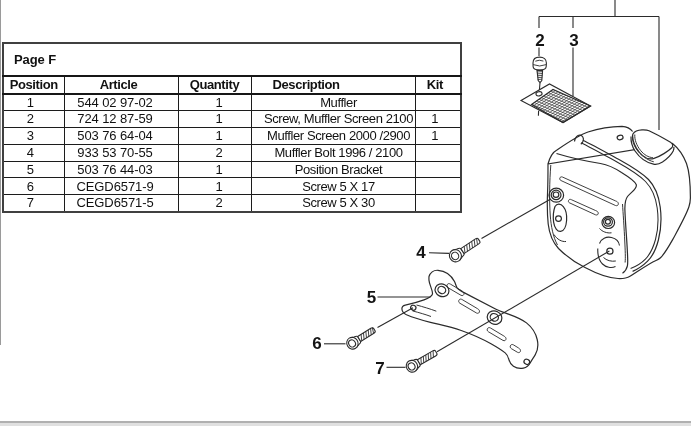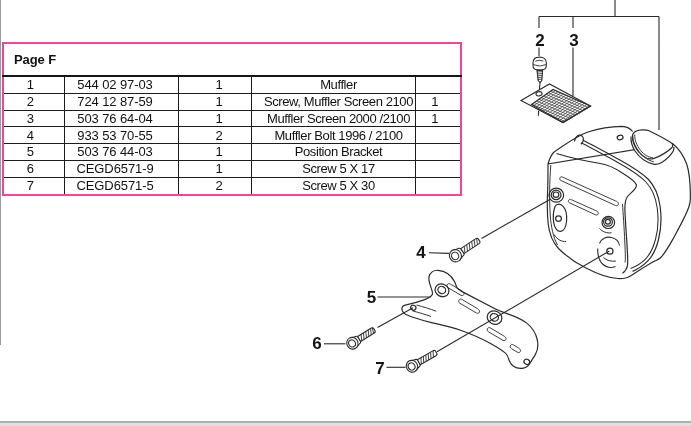--- a/index.html
+++ b/index.html
@@ -2,21 +2,21 @@
 <html><head>
 <meta charset="utf-8">
 <style>
   html,body{margin:0;padding:0;}
   body{width:691px;height:426px;position:relative;background:#ffffff;overflow:hidden;
        font-family:"Liberation Sans",sans-serif;}
   #leftedge{position:absolute;left:0;top:0;width:1px;height:345px;background:#9a9a9a;}
   #botline{position:absolute;left:0;top:420.5px;width:691px;height:2.5px;background:#b0b0b0;}
   #botgrey{position:absolute;left:0;top:423px;width:691px;height:3px;background:#e0e0e0;}
   table.parts{position:absolute;left:2px;top:42px;border-collapse:collapse;table-layout:fixed;
-      width:458px;color:#111;border:2px solid #ec4899;}
+      width:458px;color:#111;border:2px solid #404040;}
   table.parts td,table.parts th{border:1px solid #1c1c1c;padding:0;margin:0;overflow:hidden;
       white-space:nowrap;font-size:13px;line-height:15.4px;letter-spacing:-0.1px;}
   tr.pagef td{border:1.5px solid #1c1c1c;border-bottom:2.5px solid #161616;height:31px;
       font-weight:bold;font-size:13px;padding-left:10px;}
   tr.hdr th{border-bottom:2.5px solid #161616;height:15.5px;font-size:13px;font-weight:bold;
       letter-spacing:-0.4px;}
   tr.row td{height:15.8px;text-align:center;}
   tr.row td:nth-child(1){padding-right:7px;}
   tr.row td:nth-child(2){padding-right:12px;}
   tr.row td:nth-child(3){padding-left:9px;}
@@ -38,39 +38,46 @@
       <col style="width:61px">
       <col style="width:114px">
       <col style="width:73px">
       <col style="width:164px">
       <col style="width:46px">
     </colgroup>
     <tbody>
       <tr class="pagef">
         <td colspan="5">Page F</td>
       </tr>
-    <tr class="row">
-        <td>1</td>
-        <td>544 02 97-03</td>
+    <tr class="hdr">
+        <th>Position</th>
+        <th>Article</th>
+        <th>Quantity</th>
+        <th class="desc">Description</th>
+        <th>Kit</th>
+      </tr>
+    <tr class="row">
+        <td>1</td>
+        <td>544 02 97-02</td>
         <td>1</td>
         <td class="desc">Muffler</td>
         <td></td>
       </tr>
     <tr class="row">
         <td>2</td>
         <td>724 12 87-59</td>
         <td>1</td>
         <td class="desc">Screw, Muffler Screen 2100</td>
         <td>1</td>
       </tr>
     <tr class="row">
         <td>3</td>
         <td>503 76 64-04</td>
         <td>1</td>
-        <td class="desc">Muffler Screen 2000 /2100</td>
+        <td class="desc">Muffler Screen 2000 /2900</td>
         <td>1</td>
       </tr>
     <tr class="row">
         <td>4</td>
         <td>933 53 70-55</td>
         <td>2</td>
         <td class="desc">Muffler Bolt 1996 / 2100</td>
         <td></td>
       </tr>
     <tr class="row">

